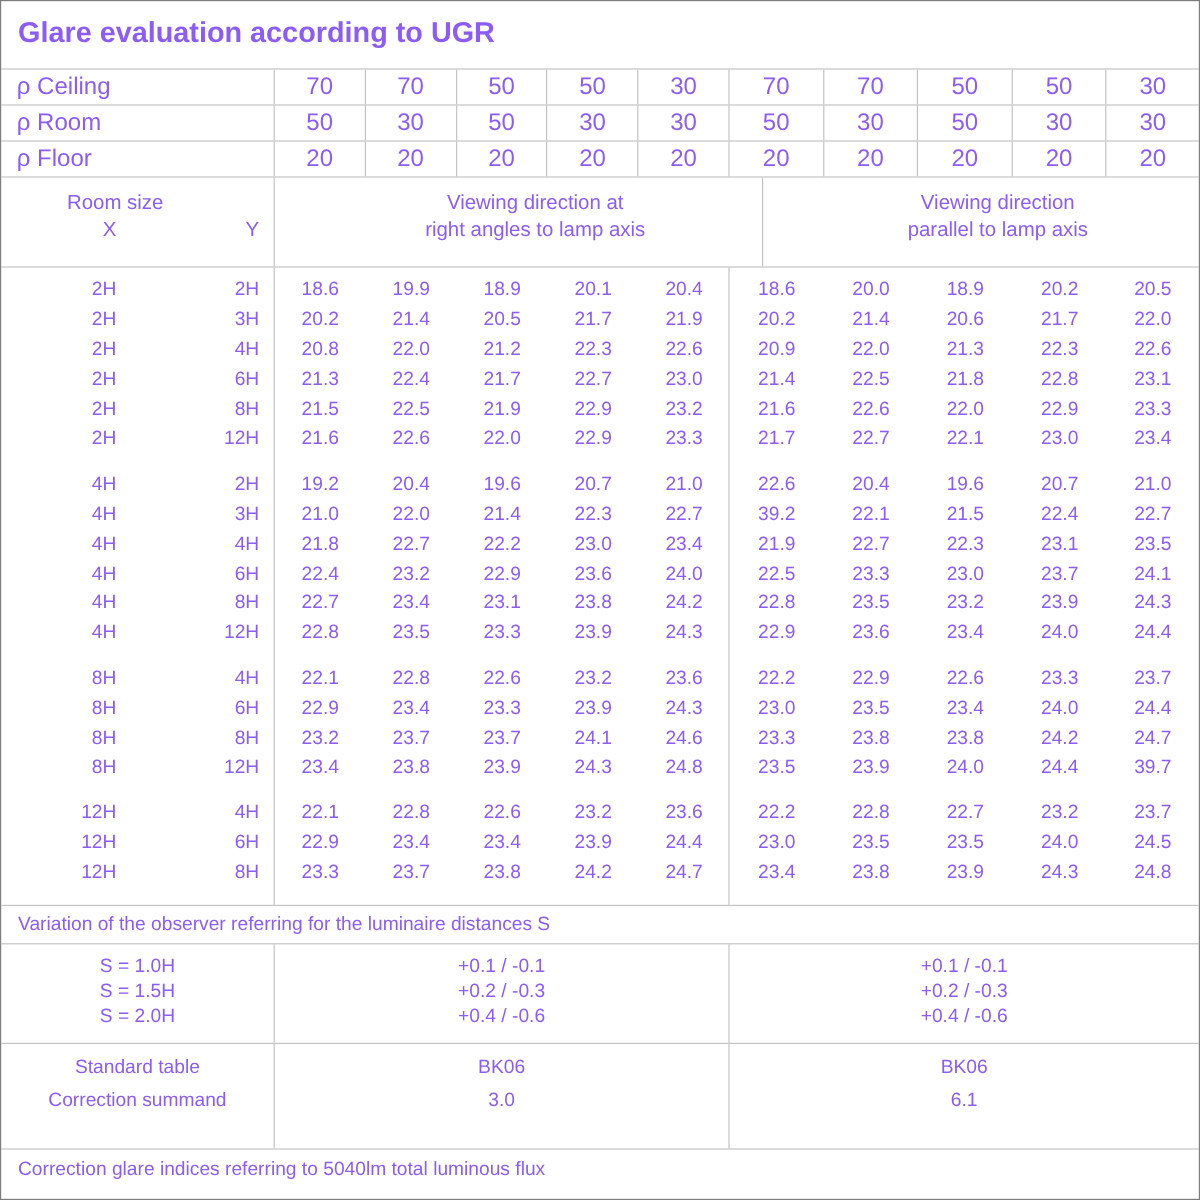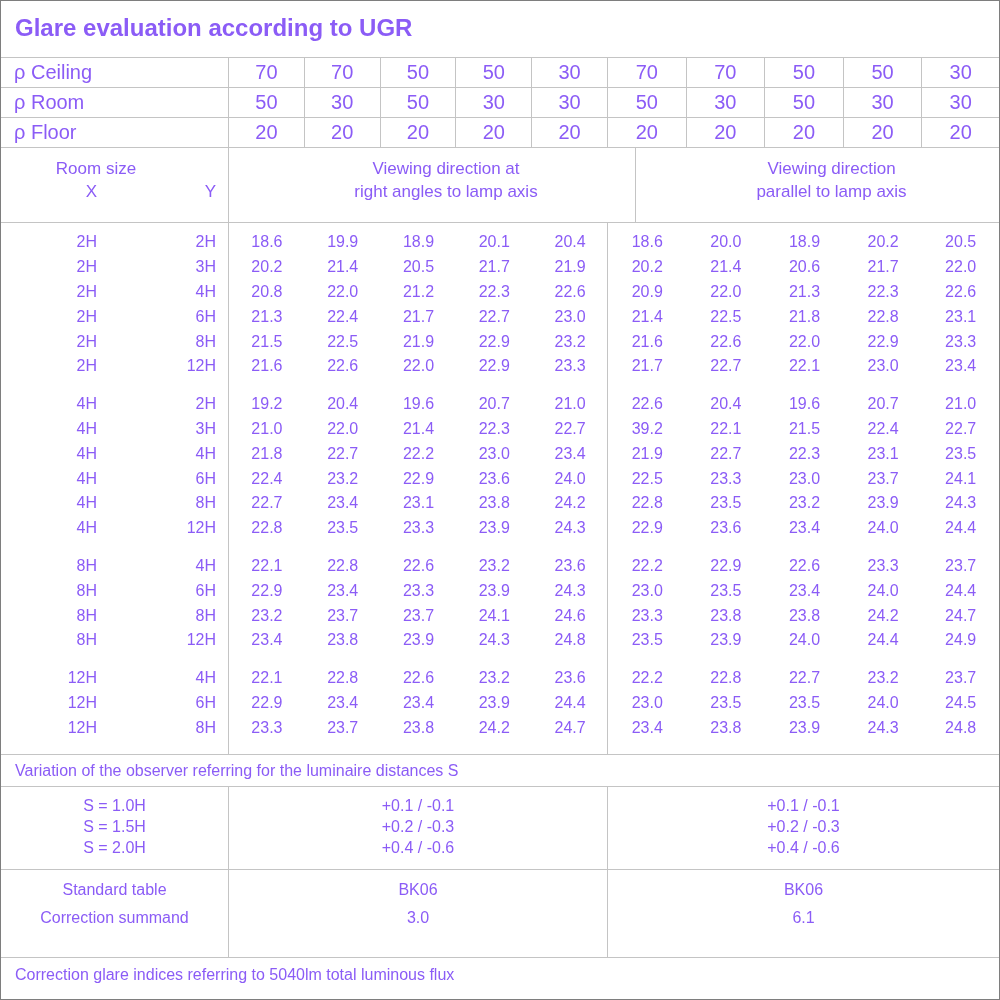--- a/index.html
+++ b/index.html
@@ -368,21 +368,21 @@
             <div class=""></div>
             <div class="v-cell">23.4</div>
             <div class="v-cell">23.8</div>
             <div class="v-cell">23.9</div>
             <div class="v-cell">24.3</div>
             <div class="v-cell">24.8</div>
             <div class="v-cell">23.5</div>
             <div class="v-cell">23.9</div>
             <div class="v-cell">24.0</div>
             <div class="v-cell">24.4</div>
-            <div class="v-cell">24.9</div>
+            <div class="v-cell">39.7</div>
           </div>
         </div>
         <div class="block">
           <div class="data-row">
             <div class="x-cell">12H</div>
             <div class="y-cell">4H</div>
             <div class=""></div>
             <div class="v-cell">22.1</div>
             <div class="v-cell">22.8</div>
             <div class="v-cell">22.6</div>

